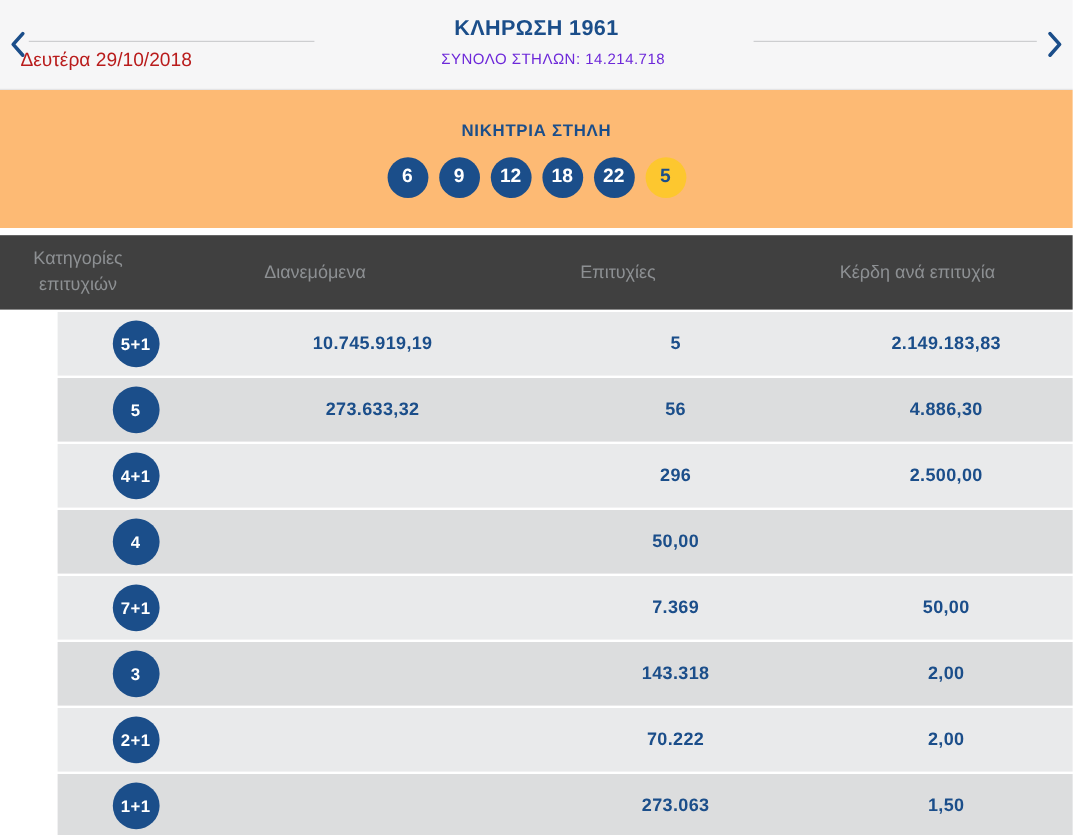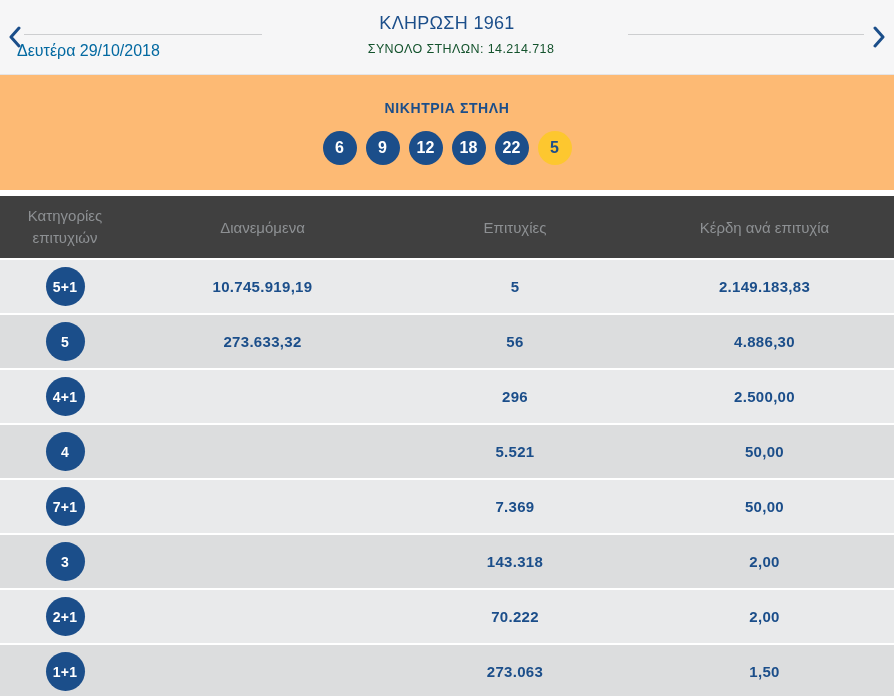--- a/index.html
+++ b/index.html
@@ -33,36 +33,36 @@
     height: 1px;
     background: #cdced0;
     top: 34px;
   }
   .header-line.left { left: 24px; width: 238px; }
   .header-line.right { right: 30px; width: 236px; }
   .draw-date {
     position: absolute;
     left: 17px; top: 42px;
     font-size: 16px;
-    color: #0369a1;
+    color: #b91c1c;
   }
   .header-center {
     position: absolute;
     left: 0; right: 0; top: 13px;
     text-align: center;
   }
   .draw-title {
     color: #1b4e8a;
     font-size: 18px;
-    font-weight: normal;
+    font-weight: bold;
     letter-spacing: 0.3px;
   }
   .draw-subtitle {
     margin-top: 8px;
-    color: #14532d;
+    color: #6d28d9;
     font-size: 12.5px;
     letter-spacing: 0.4px;
     margin-left: 28px;
   }
 
   
   .winning-section {
     height: 115px;
     background: #fdba74;
     text-align: center;
@@ -110,20 +110,21 @@
     font-weight: normal;
   }
   .thead .th-cat { max-width: 104px; margin: 0 auto; line-height: 1.5; }
   .trow {
     height: 53px;
     margin-top: 2px;
     color: #1b4e8a;
     font-size: 15px;
     font-weight: bold;
     letter-spacing: 0.3px;
+    margin-left: 48px;
   }
   .trow.shade-light { background: #e9eaeb; }
   .trow.shade-dark  { background: #dcddde; }
   .cat-badge {
     width: 39px; height: 39px;
     border-radius: 50%;
     background: #1b4e8a;
     color: #ffffff;
     font-size: 14px;
     font-weight: bold;
@@ -209,21 +210,20 @@
     <div></div>
     <div>296</div>
     <div>2.500,00</div>
   </div>
 
   <div class="trow grid-cols shade-dark">
     <div>
         <span class="cat-badge">4</span>
       </div>
     <div></div>
-    <div>5.521</div>
     <div>50,00</div>
   </div>
 
   <div class="trow grid-cols shade-light">
     <div>
         <span class="cat-badge">7+1</span>
       </div>
     <div></div>
     <div>7.369</div>
     <div>50,00</div>

